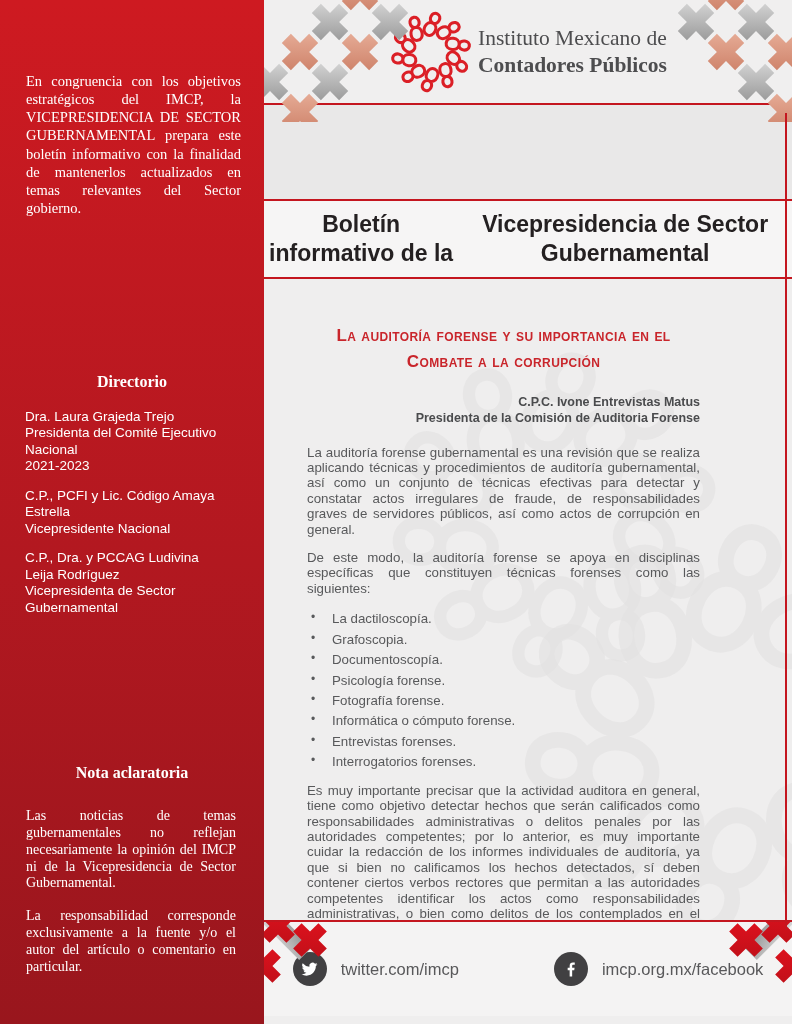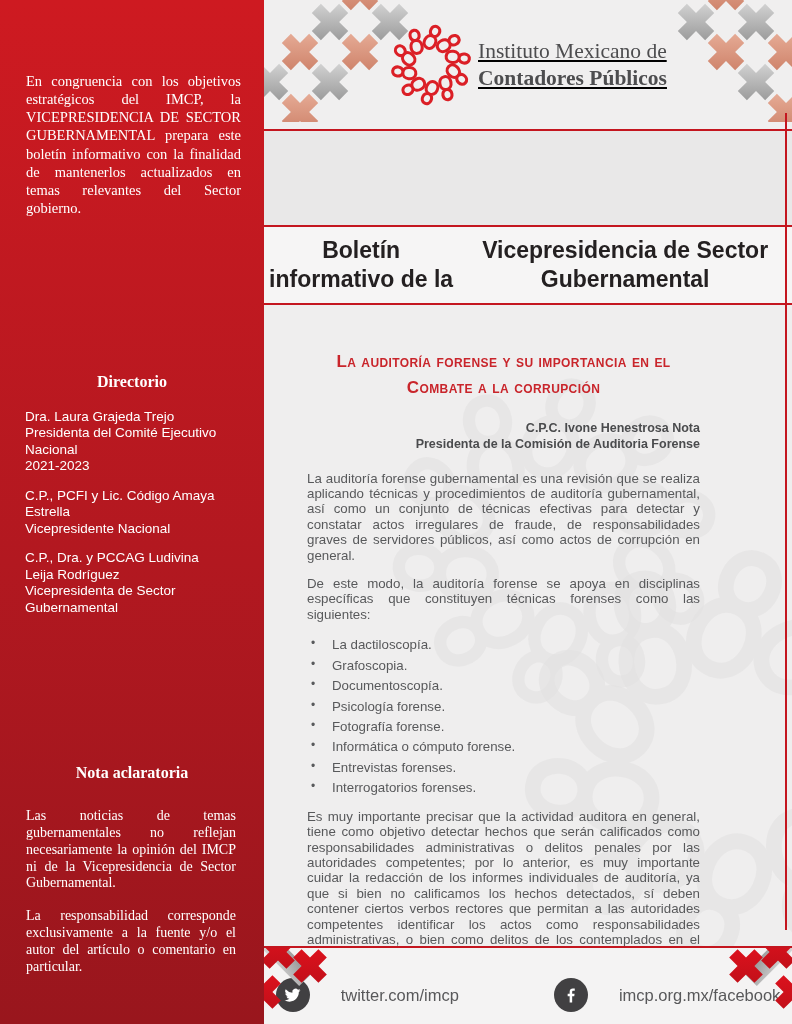--- a/index.html
+++ b/index.html
@@ -14,22 +14,22 @@
   .entries{margin:18px 18px 0 25px;font-size:13.5px;line-height:1.22;}
   .entry{margin-bottom:13px;}
   .nota-h{margin-top:148px;}
   .nota-p{font-family:"Liberation Serif",serif;font-size:14px;line-height:1.2;text-align:justify;margin:26px 28px 0 26px;}
   .nota-p + .nota-p{margin-top:16px;}
 
   
   .rightcol{position:relative;flex:1;height:100%;background:#EFEEEE;}
   .vline{position:absolute;top:113px;right:5px;width:2px;height:817px;background:var(--accent,#C4161F);z-index:6;}
 
-  .orghead{position:relative;height:131px;box-sizing:border-box;background:#F0EFEF;border-bottom:2px solid var(--accent,#C4161F);
-           display:flex;align-items:center;justify-content:center;gap:5px;text-decoration:underline;}
+  .orghead{position:relative;height:105px;box-sizing:border-box;background:#F0EFEF;border-bottom:2px solid var(--accent,#C4161F);
+           display:flex;align-items:center;justify-content:center;gap:5px;}
   .org-name{font-family:"Liberation Serif",serif;color:var(--headInk,#4D4D4F);font-size:21.5px;line-height:1.25;}
   .org-name .b{font-weight:700;}
 
   .grayband{height:94px;background:#E9E8E8;}
 
   .banner{height:80px;box-sizing:border-box;background:#F6F5F5;border-top:2px solid var(--accent,#C4161F);border-bottom:2px solid var(--accent,#C4161F);
           display:flex;flex-direction:row;align-items:center;justify-content:center;
           font-weight:700;font-size:23px;color:#242021;line-height:1.28;text-align:center;}
 
   .content{position:relative;z-index:0;height:643px;box-sizing:border-box;border-bottom:2px solid var(--accent,#C4161F);
@@ -37,21 +37,21 @@
   .wm{position:absolute;z-index:-1;opacity:.55;color:var(--watermark,#E3E2E2);}
   .art-title{font-size:17px;font-weight:700;font-variant:small-caps;letter-spacing:.4px;color:var(--titleRed,#C9252B);
              text-align:center;line-height:1.5;margin:0 0 20px;}
   .author{text-align:right;font-weight:700;font-size:12.5px;color:#4A4B4D;line-height:1.3;margin:0 0 18px;}
   .body-p{font-size:13.3px;color:var(--bodyInk,#58595B);text-align:justify;line-height:1.16;margin:0 0 13px;}
   ul.bullets{list-style:none;margin:2px 0 8px;padding:0;}
   .bullets li{font-size:13.3px;color:var(--bodyInk,#58595B);line-height:1.16;padding-left:25px;position:relative;margin-bottom:5px;}
   .bullets li::before{content:"\2022";position:absolute;left:4px;top:0;font-size:12px;}
 
   .socialbar{position:relative;height:94px;background:#F4F3F3;display:flex;align-items:center;justify-content:center;gap:95px;overflow:hidden;}
-  .social{display:flex;align-items:center;gap:31px;cursor:pointer;justify-content:flex-end;}
+  .social{display:flex;align-items:center;gap:14px;cursor:pointer;justify-content:flex-end;}
   .circ{width:34px;height:34px;border-radius:50%;background:#414042;display:flex;align-items:center;justify-content:center;flex:none;}
   .social-label{font-size:16.5px;color:#58585A;}
 
   .deco{position:absolute;z-index:4;pointer-events:none;}
   .deco.tl{left:0;top:0;}
   .deco.tr{right:0;top:0;transform:scaleX(-1);}
   .deco.bl{left:0;top:0;}
   .deco.br{right:0;top:0;transform:scaleX(-1);}
 </style>
 </head>
@@ -165,21 +165,21 @@
       <svg class="wm" style="left:250px;top:236px" width="430" height="430" viewBox="-45 -45 90 90">
           <use href="#ring8"></use>
         </svg>
 
       <h1 class="art-title">
         <span>La auditoría forense y su importancia en el</span><br>
         <span>Combate a la corrupción</span>
       </h1>
 
       <div class="author">
-        <div>C.P.C. Ivone Henestrosa Nota</div>
+        <div>C.P.C. Ivone Entrevistas Matus</div>
         <div>Presidenta de la Comisión de Auditoria Forense</div>
       </div>
 
       <p class="body-p">La auditoría forense gubernamental es una revisión que se realiza aplicando técnicas y procedimientos de auditoría gubernamental, así como un conjunto de técnicas efectivas para detectar y constatar actos irregulares de fraude, de responsabilidades graves de servidores públicos, así como actos de corrupción en general.</p>
       <p class="body-p">De este modo, la auditoría forense se apoya en disciplinas específicas que constituyen técnicas forenses como las siguientes:</p>
 
       <ul class="bullets">
         <li>La dactiloscopía.</li>
         <li>Grafoscopia.</li>
         <li>Documentoscopía.</li>

